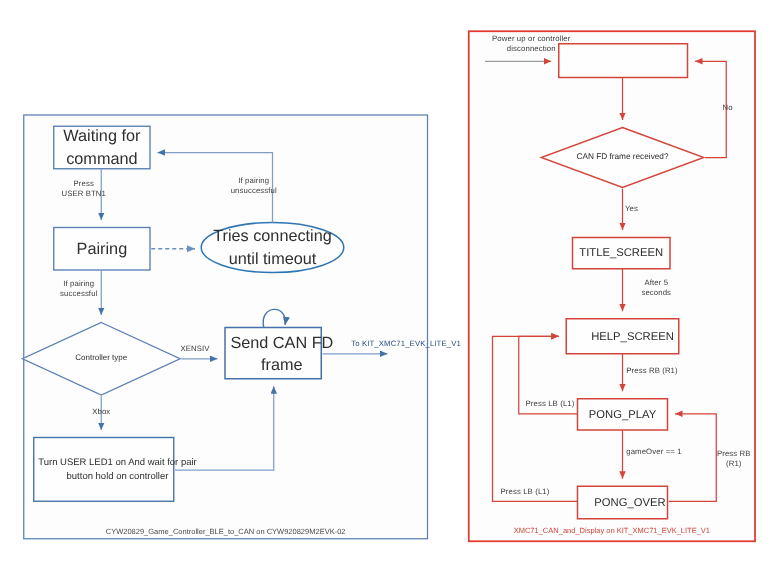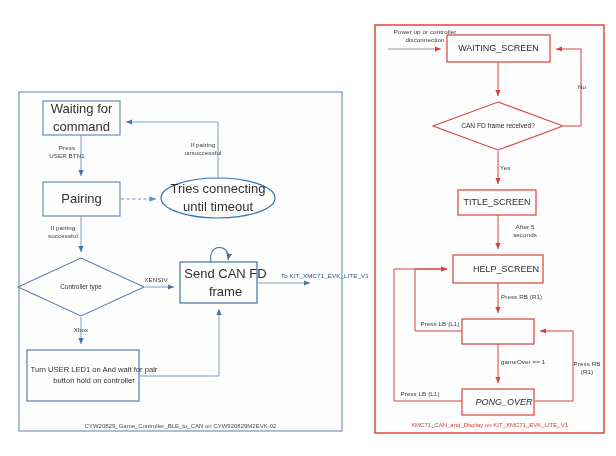--- a/index.html
+++ b/index.html
@@ -104,26 +104,26 @@
 unsuccessful</div>
   <div class="lbl" style="left:30px;top:224px;width:66px;">If pairing
 successful</div>
   <div class="lbl" style="left:134px;top:276px;width:44px;">XENSIV</div>
   <div class="lbl" style="left:56px;top:326px;width:50px;">Xbox</div>
 
   <div class="caption blue" style="left:19px;top:423px;width:323px;">CYW20829_Game_Controller_BLE_to_CAN on CYW920829M2EVK-02</div>
 
   <div class="lbl" style="left:281px;top:272px;width:100px;text-align:left;color:#2b4d80;">To KIT_XMC71_EVK_LITE_V1</div>
 
-  <div class="node-text nr" style="left:447px;top:35px;width:103px;height:27px;">WAITING_SCREEN</div>
   <div class="node-text nr small" style="left:458px;top:110px;width:80px;height:32px;">CAN FD frame
 received?</div>
   <div class="node-text nr" style="left:458px;top:190px;width:78px;height:25px;">TITLE_SCREEN</div>
   <div class="node-text nr" style="left:453px;top:255px;width:106px;height:28px;">HELP_SCREEN</div>
-  <div class="node-text nr" style="left:462px;top:389px;width:84px;height:26px;font-style:italic;">PONG_OVER</div>
+  <div class="node-text nr" style="left:462px;top:319px;width:72px;height:25px;">PONG_PLAY</div>
+  <div class="node-text nr" style="left:462px;top:389px;width:84px;height:26px;">PONG_OVER</div>
 
   <div class="lbl" style="left:377px;top:28px;width:96px;">Power up or controller
 disconnection</div>
   <div class="lbl" style="left:572px;top:83px;width:20px;">No</div>
   <div class="lbl" style="left:500px;top:164px;width:22px;text-align:left;">Yes</div>
   <div class="lbl" style="left:502px;top:223px;width:46px;">After 5
 seconds</div>
   <div class="lbl" style="left:501px;top:293px;width:62px;text-align:left;">Press RB (R1)</div>
   <div class="lbl" style="left:414px;top:320px;width:52px;">Press LB (L1)</div>
   <div class="lbl" style="left:501px;top:358px;width:62px;text-align:left;">gameOver == 1</div>

